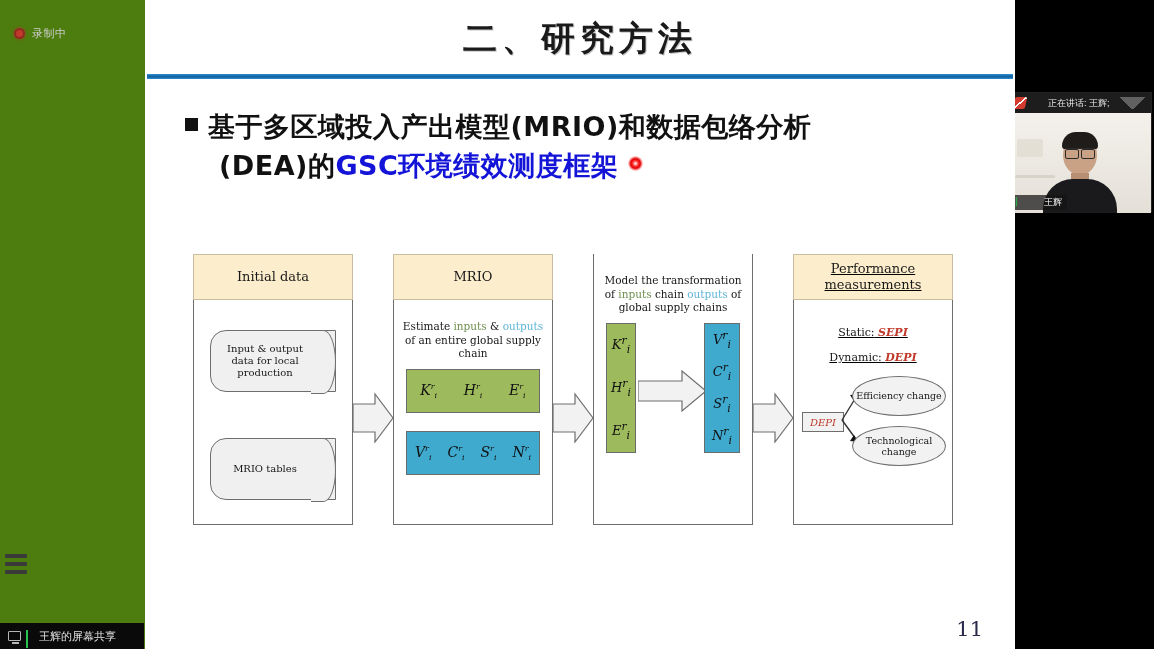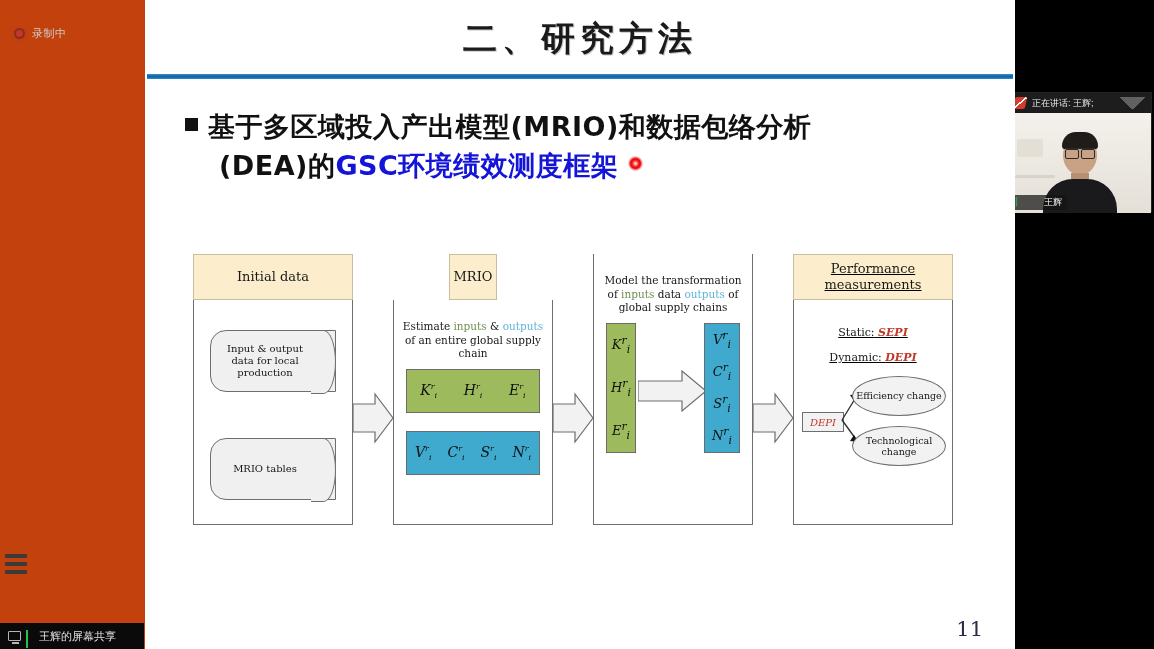--- a/index.html
+++ b/index.html
@@ -2,21 +2,21 @@
 <html><head>
 <meta charset="utf-8">
 <style>
   * { box-sizing: border-box; margin: 0; padding: 0; }
   html, body {
     width: 1154px; height: 649px;
     background: #000;
     font-family: "Liberation Sans", sans-serif;
     overflow: hidden;
   }
-  #root { position: relative; width: 968px; height: 649px; background: #c2410c; }
+  #root { position: relative; width: 968px; height: 649px; background: #4d7c0f; }
 
   
   .rec-badge {
     position: absolute; left: 14px; top: 26px;
     display: flex; align-items: center; gap: 7px;
   }
   .rec-dot {
     width: 11px; height: 11px; border-radius: 50%;
     background: #c0392b; border: 2px solid #8d2b20;
     box-shadow: 0 0 3px rgba(192,57,43,.9);
@@ -59,21 +59,21 @@
                    border-radius: 0 0 4px 4px; margin: 0 auto; }
   .share-text { color: #e2e2e2; font-size: 11px; white-space: nowrap; }
 
   
   .video-tile {
     position: absolute; left: 1008px; top: 92px; width: 144px; height: 120px;
     background: #111; border: 1px solid #222;
   }
   .video-head {
     height: 20px; background: #1d1d1d; display: flex; align-items: center;
-    gap: 6px; padding: 6px 5px; position: relative;
+    gap: 22px; padding: 6px 5px; position: relative;
   }
   .vh-logo {
     width: 12px; height: 12px; position: relative; flex: none;
     background: linear-gradient(135deg,#d23b2e 0 45%, #ffffff 45% 55%, #d23b2e 55% 100%);
     transform: skewX(-12deg); border-radius: 2px;
   }
   .vh-text { color: #e8e8e8; font-size: 9px; white-space: nowrap; }
   .vh-mountain {
     position: absolute; right: 5px; top: 4px; width: 26px; height: 12px;
     background:
@@ -179,21 +179,21 @@
     height: 46px; background: #fceecc; border: 1px solid #c9bda0;
     display: flex; align-items: center; justify-content: center;
     font-family: "DejaVu Serif", serif; font-size: 13px; color: #1a1a1a;
     text-align: center; line-height: 1.25; padding: 0 4px;
   }
   .col-body {
     flex: 1; background: #fff; border: 1px solid #6e6e6e; border-top: none;
     position: relative; padding: 20px 6px;
   }
   .col1 { left: 0; }
-  .col2 { left: 200px; align-items: center; }
+  .col2 { left: 200px; }
   .col3 { left: 400px; }
   .col4 { left: 600px; text-decoration: underline; }
 
   .cyl {
     position: relative; width: 126px; height: 62px; margin: 0 auto;
     background: #f0f0f0; border: 1px solid #6e6e6e;
     border-radius: 50% / 0;
   }
   .cyl {
     border-radius: 16px 0 0 16px;
@@ -381,21 +381,21 @@
             <span><span>C</span><sup>r</sup><sub>i</sub></span>
             <span><span>S</span><sup>r</sup><sub>i</sub></span>
             <span><span>N</span><sup>r</sup><sub>i</sub></span>
           </div>
         </div>
       </div>
 
       <div class="col col3">
         <div class="col-body">
           <div class="desc">
-            <span>Model the transformation of </span><span class="inp">inputs</span><span> data </span><span class="outp">outputs</span><span> of global supply chains</span>
+            <span>Model the transformation of </span><span class="inp">inputs</span><span> chain </span><span class="outp">outputs</span><span> of global supply chains</span>
           </div>
           <div class="dea-inner">
             <div class="vchip green">
               <span><span>K</span><sup>r</sup><sub>i</sub></span>
               <span><span>H</span><sup>r</sup><sub>i</sub></span>
               <span><span>E</span><sup>r</sup><sub>i</sub></span>
             </div>
             <svg class="arrow" style="left:38px; top:46px;" width="70" height="44" viewBox="0 0 70 44">
               <polygon points="0,12 44,12 44,2 68,22 44,42 44,32 0,32"></polygon>
             </svg>

